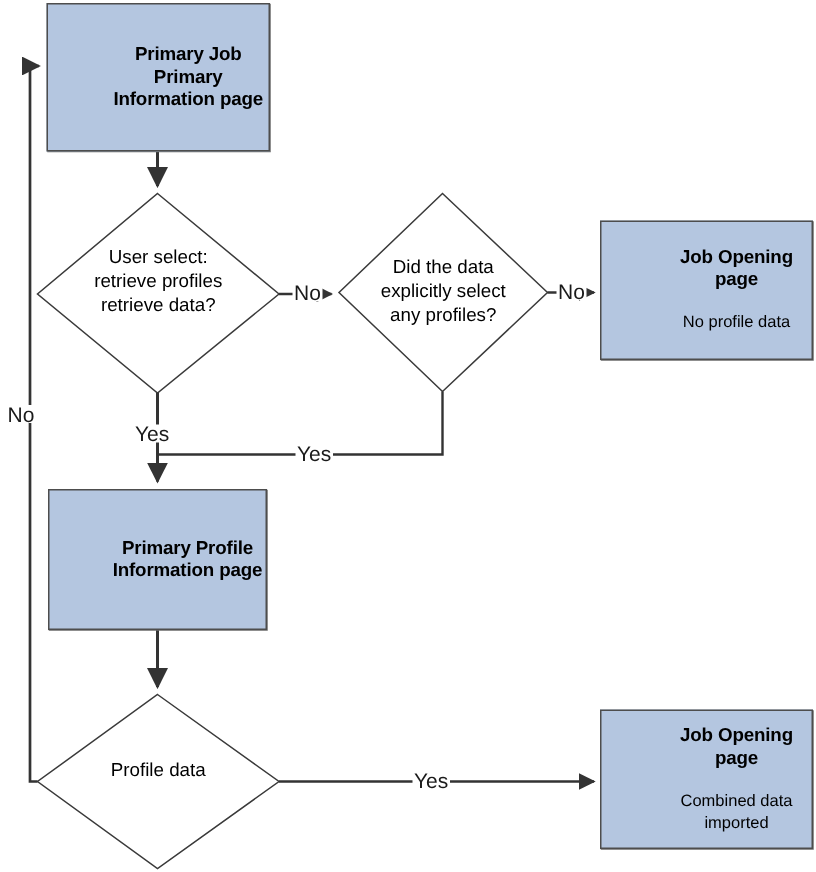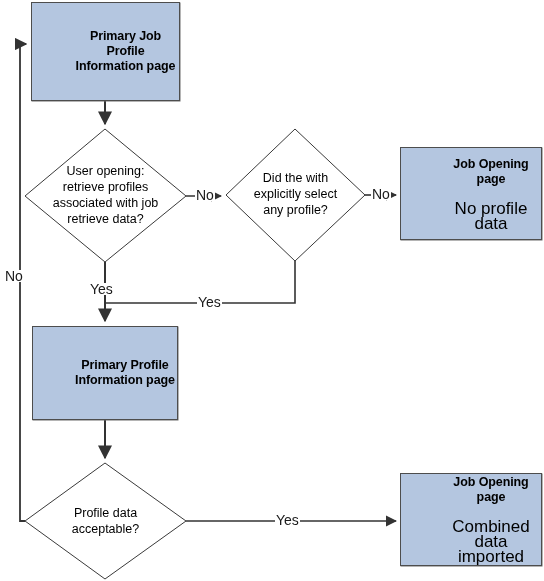--- a/index.html
+++ b/index.html
@@ -38,21 +38,21 @@
     padding-left: 40px;
   }
   .node-title {
     font-weight: bold;
     font-size: 12.5px;
     line-height: 15px;
     letter-spacing: -0.1px;
   }
   .node-sub {
     font-weight: normal;
-    font-size: 17px;
+    font-size: 11px;
     line-height: 15px;
     margin-top: 14px;
   }
   .diamond-label {
     position: absolute;
     text-align: center;
     font-size: 12.5px;
     line-height: 16px;
     color: #000000;
     pointer-events: none;
@@ -98,53 +98,51 @@
     <path d="M 105 420 L 105 458" stroke="#333333" stroke-width="2" fill="none" marker-end="url(#arrowhead)"></path>
 
     <path d="M 186 521 L 396 521" stroke="#333333" stroke-width="1.6" fill="none" marker-end="url(#arrowhead)"></path>
 
     <path d="M 25 521 L 20 521 L 20 44 L 26 44" stroke="#333333" stroke-width="1.8" fill="none" marker-end="url(#arrowhead)"></path>
   </svg>
 
   <div class="node-box" style="left:31px; top:2px; width:149px; height:99px;">
     <div class="node-title">
       <div>Primary Job</div>
-      <div>Profile</div>
+      <div>Primary</div>
       <div>Information page</div>
     </div>
   </div>
 
   <div class="diamond-label" style="left:25px; top:163px; width:161px;">
-    <div>User opening:</div>
+    <div>User select:</div>
     <div>retrieve profiles</div>
-    <div>associated with job</div>
     <div>retrieve data?</div>
   </div>
 
   <div class="diamond-label" style="left:226px; top:170px; width:139px;">
-    <div>Did the with</div>
+    <div>Did the data</div>
     <div>explicitly select</div>
-    <div>any profile?</div>
+    <div>any profiles?</div>
   </div>
 
   <div class="node-box" style="left:400px; top:147px; width:142px; height:93px;">
     <div class="node-title">Job Opening page</div>
     <div class="node-sub">No profile data</div>
   </div>
 
   <div class="node-box" style="left:32px; top:326px; width:146px; height:94px;">
     <div class="node-title">
       <div>Primary Profile</div>
       <div>Information page</div>
     </div>
   </div>
 
   <div class="diamond-label" style="left:25px; top:505px; width:161px;">
     <div>Profile data</div>
-    <div>acceptable?</div>
   </div>
 
   <div class="node-box" style="left:400px; top:473px; width:142px; height:93px;">
     <div class="node-title">Job Opening page</div>
     <div class="node-sub">Combined data imported</div>
   </div>
 
   <div class="edge-label" style="left:4px; top:270px;">No</div>
 
   <div class="edge-label" style="left:195px; top:189px;">No</div>

